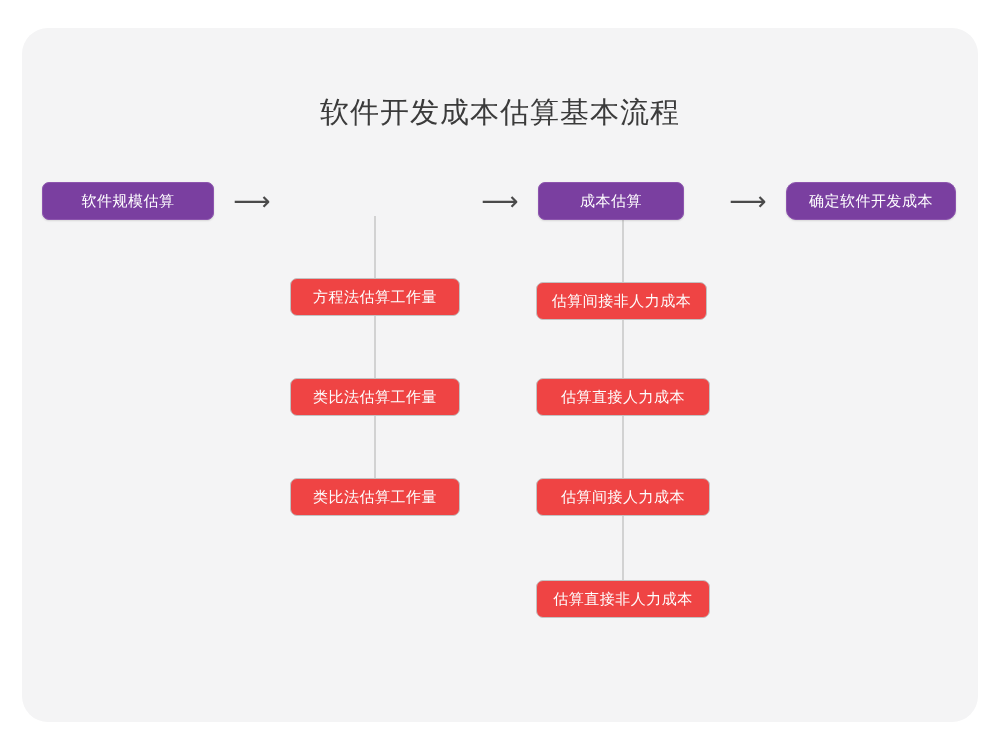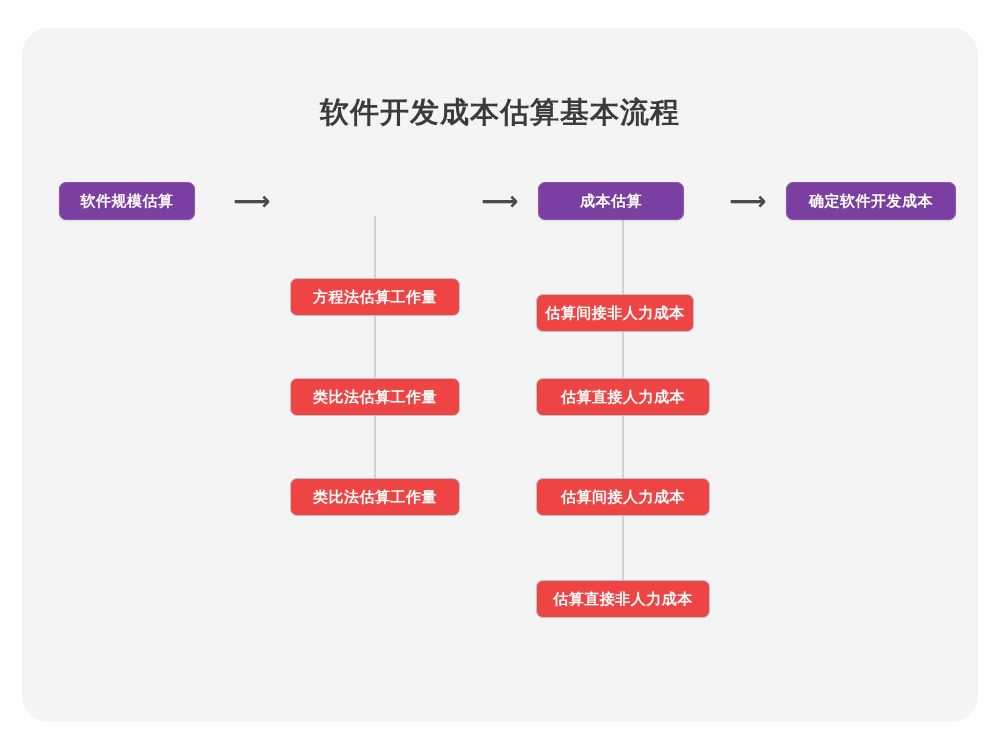--- a/index.html
+++ b/index.html
@@ -1,15 +1,15 @@
 <!DOCTYPE html>
 <html><head>
 <meta charset="utf-8">
 <style>
-  * { box-sizing: border-box; margin: 0; padding: 0; font-weight: bold; }
+  * { box-sizing: border-box; margin: 0; padding: 0; }
 
   html, body {
     width: 1000px;
     height: 750px;
     background: #ffffff;
     font-family: "Liberation Sans", "DejaVu Sans", sans-serif;
     overflow: hidden;
   }
 
   .card {
@@ -96,29 +96,29 @@
 
   <div class="title">软件开发成本估算基本流程</div>
 
   <div class="vline" style="left:374px; top:216px; height:300px;"></div>
   <div class="vline" style="left:622px; top:216px; height:402px;"></div>
 
   <div class="arrow" style="left:224px; top:188px;">⟶</div>
   <div class="arrow" style="left:472px; top:188px;">⟶</div>
   <div class="arrow" style="left:720px; top:188px;">⟶</div>
 
-  <div class="node primary" style="left:59px; top:182px; width:136px;">软件规模估算</div>
+  <div class="node primary" style="left:42px; top:182px; width:172px;">软件规模估算</div>
 
 
   <div class="node secondary" style="left:290px; top:278px; width:170px;">方程法估算工作量</div>
   <div class="node secondary" style="left:290px; top:378px; width:170px;">类比法估算工作量</div>
   <div class="node secondary" style="left:290px; top:478px; width:170px;">类比法估算工作量</div>
 
   <div class="node primary" style="left:538px; top:182px; width:146px;">成本估算</div>
 
-  <div class="node secondary" style="left:536px; top:294px; width:158px;">估算间接非人力成本</div>
+  <div class="node secondary" style="left:536px; top:282px; width:171px;">估算间接非人力成本</div>
   <div class="node secondary" style="left:536px; top:378px; width:174px;">估算直接人力成本</div>
   <div class="node secondary" style="left:536px; top:478px; width:174px;">估算间接人力成本</div>
   <div class="node secondary" style="left:536px; top:580px; width:174px;">估算直接非人力成本</div>
 
-  <div class="node primary" style="left:786px; top:182px; width:170px;">确定软件开发成本</div>
+  <div class="node primary" style="left:786px; top:182px; width:170px;border-radius:10px;">确定软件开发成本</div>
 
 </div>
 
 </body></html>

